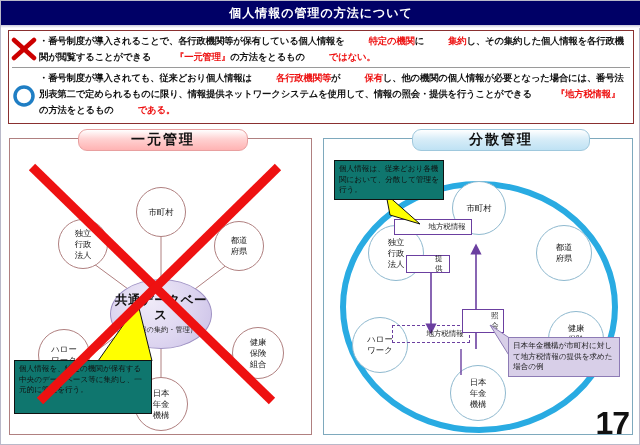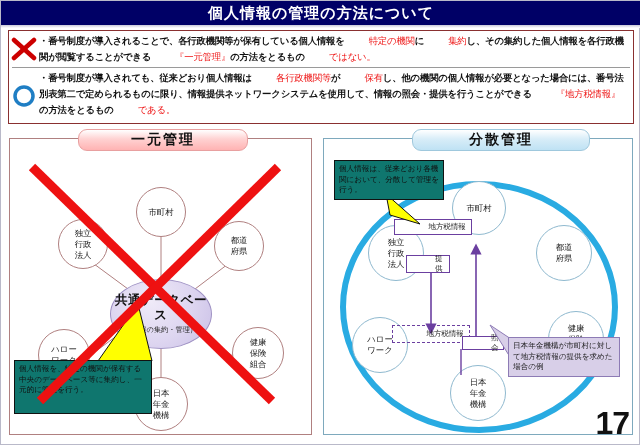--- a/index.html
+++ b/index.html
@@ -16,21 +16,21 @@
     border: 1px solid #b9b9c9;
   }
 
   
   .titlebar {
     position: absolute; left: 0; top: 0; width: 640px; height: 24px;
     background: #000066;
     display: flex; align-items: center; justify-content: center;
   }
   .titlebar .t {
-    color: #ffffff; font-size: 15px; font-weight: bold; letter-spacing: 1px;
+    color: #ffffff; font-size: 12px; font-weight: bold; letter-spacing: 1px;
   }
   .titlerule {
     position: absolute; left: 0; top: 24px; width: 640px; height: 3px;
     background: linear-gradient(#c8c8d8, #ffffff);
   }
 
   
   .stmtbox {
     position: absolute; left: 7px; top: 29px; width: 626px; height: 94px;
     border: 1px solid #8a3030; background: #ffffff;
@@ -39,21 +39,21 @@
   .stmtrow.r1 { height: 36px; }
   .stmtdiv {
     position: absolute; left: 3px; top: 36px; width: 618px; height: 1px;
     background: #9a9a9a;
   }
   .stmtrow.r2 { height: 56px; padding-top: 3px; }
   .stmt-t {
     font-size: 9.4px; line-height: 16px; color: #111111; font-weight: bold;
     letter-spacing: -0.2px;
   }
-  .em-red-b { color: #ee1111; font-weight: normal; padding-left: 24px; }
+  .em-red-b { color: #ee1111; font-weight: bold; padding-left: 24px; }
   .mark {
     position: absolute; left: 2px; width: 26px; height: 26px;
   }
   .mark.x { top: 5px; }
   .mark.o { top: 16px; }
 
   
   .panel { position: absolute; background: #ffffff; }
   .panel.left  { left: 8px;   top: 137px; width: 303px; height: 297px; border: 1px solid #b08080; }
   .panel.right { left: 322px; top: 137px; width: 310px; height: 297px; border: 1px solid #7ea9bd; }
@@ -248,21 +248,21 @@
 
       <line x1="152" y1="210" x2="152" y2="110" stroke="#6b3fa0" stroke-width="1.6" marker-end="url(#ah)"></line>
 
       <line x1="137" y1="210" x2="137" y2="236" stroke="#6b3fa0" stroke-width="1.4"></line>
     </svg>
 
     <div class="pbox" style="left:70px;  top:80px;  width:78px; height:16px;">地方税情報</div>
     <div class="pbox" style="left:82px;  top:116px; width:44px; height:18px;">提供</div>
     <div class="pbox dashed" style="left:68px; top:186px; width:78px; height:18px;">地方税情報</div>
     <div class="pbox" style="left:130px; top:98px;  width:0px; height:0px; border:none;"></div>
-    <div class="pbox" style="left:138px; top:170px; width:42px; height:14px;margin-top:27px;">照会</div>
+    <div class="pbox" style="left:138px; top:170px; width:42px; height:24px;">照会</div>
 
     <svg class="overlay" width="310" height="297">
       <polygon points="62,55 66,76 96,85" fill="#ffff00" stroke="#111111" stroke-width="1"></polygon>
     </svg>
     <div class="callout yellow" style="left:10px; top:21px; width:110px; height:40px;">個人情報は、従来どおり各機関において、分散して管理を行う。</div>
 
     <svg class="overlay" width="310" height="297">
       <polygon points="166,186 196,206 186,218" fill="#d8cfe8" stroke="#8d7bb5" stroke-width="1"></polygon>
     </svg>
     <div class="callout purple" style="left:184px; top:198px; width:112px; height:40px;">日本年金機構が市町村に対して地方税情報の提供を求めた場合の例</div>

